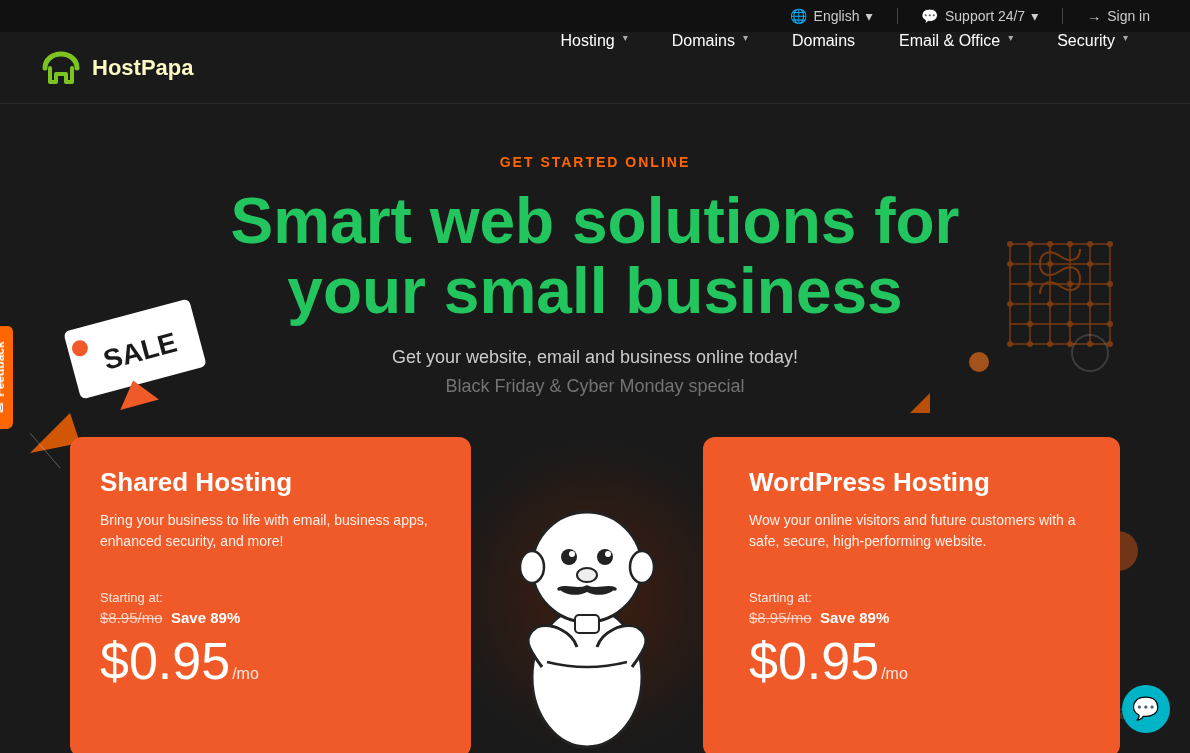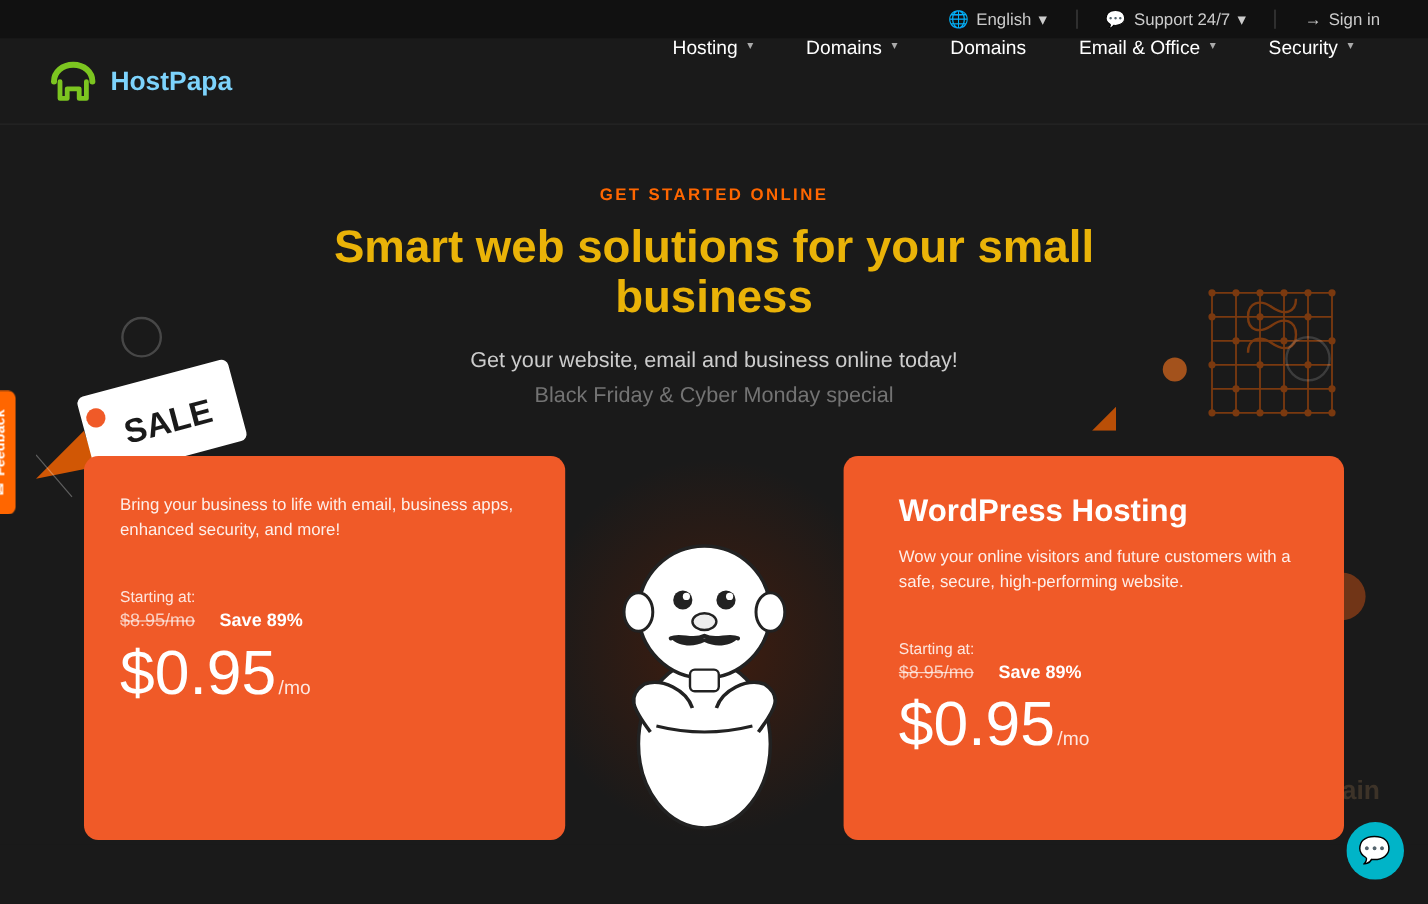--- a/index.html
+++ b/index.html
@@ -53,21 +53,21 @@
       cursor: pointer;
       text-decoration: none;
     }
     .logo-icon {
       width: 42px;
       height: 36px;
     }
     .logo-text {
       font-size: 22px;
       font-weight: 700;
-      color: #7dd3fc;
+      color: #fef9c3;
     }
     .nav-links {
       display: flex;
       align-items: center;
       gap: 0;
       list-style: none;
     }
     .nav-item {
       display: flex;
       align-items: flex-start;
@@ -100,27 +100,27 @@
     .hero-tagline {
       color: #f60;
       font-size: 14px;
       font-weight: 700;
       letter-spacing: 2px;
       text-transform: uppercase;
       margin-bottom: 16px;
       z-index: 2;
     }
     .hero-title {
-      font-size: 38px;
+      font-size: 64px;
       font-weight: 800;
       text-align: center;
       line-height: 1.1;
       max-width: 760px;
       z-index: 2;
-      color: #eab308;
+      color: #22c55e;
     }
     .hero-subtitle {
       font-size: 18px;
       color: #ccc;
       margin-top: 20px;
       text-align: center;
       z-index: 2;
     }
     .hero-link {
       color: #737373;
@@ -163,21 +163,21 @@
       font-size: 15px;
       color: rgba(255,255,255,0.7);
       text-decoration: line-through;
       display: inline;
     }
     .card-save {
       font-size: 15px;
       font-weight: 700;
       color: #fff;
       display: inline;
-      margin-left: 16px;
+      margin-left: 4px;
     }
     .card-price-row {
       display: flex;
       align-items: baseline;
       gap: 0;
       margin-top: 4px;
     }
     .card-price {
       font-size: 52px;
       font-weight: 400;
@@ -431,20 +431,21 @@
   <p class="hero-subtitle">Get your website, email and business online today!</p>
   <a class="hero-link">Black Friday &amp; Cyber Monday special</a>
 
   <div class="hero-cards-section">
 
     <div style="position:absolute; left:50%; top:0; transform:translateX(-50%); width:300px; height:100%; background:radial-gradient(ellipse at center, rgba(80,30,10,0.7) 0%, transparent 70%); z-index:1; pointer-events:none;"></div>
 
     <div style="display:flex; gap:8px; width:1050px; position:relative; z-index:2;">
 
       <div class="card card-left" style="flex:1;">
+        <div class="card-title">Shared Hosting</div>
         <div class="card-desc">Bring your business to life with email, business apps, enhanced security, and more!</div>
         <div class="card-starting">Starting at:</div>
         <div style="margin-top:4px;">
           <span class="card-was-price">$8.95/mo</span>
           <span class="card-save">Save 89%</span>
         </div>
         <div class="card-price-row">
           <span class="card-price">$0.95</span>
           <span class="card-price-mo">/mo</span>
         </div>

